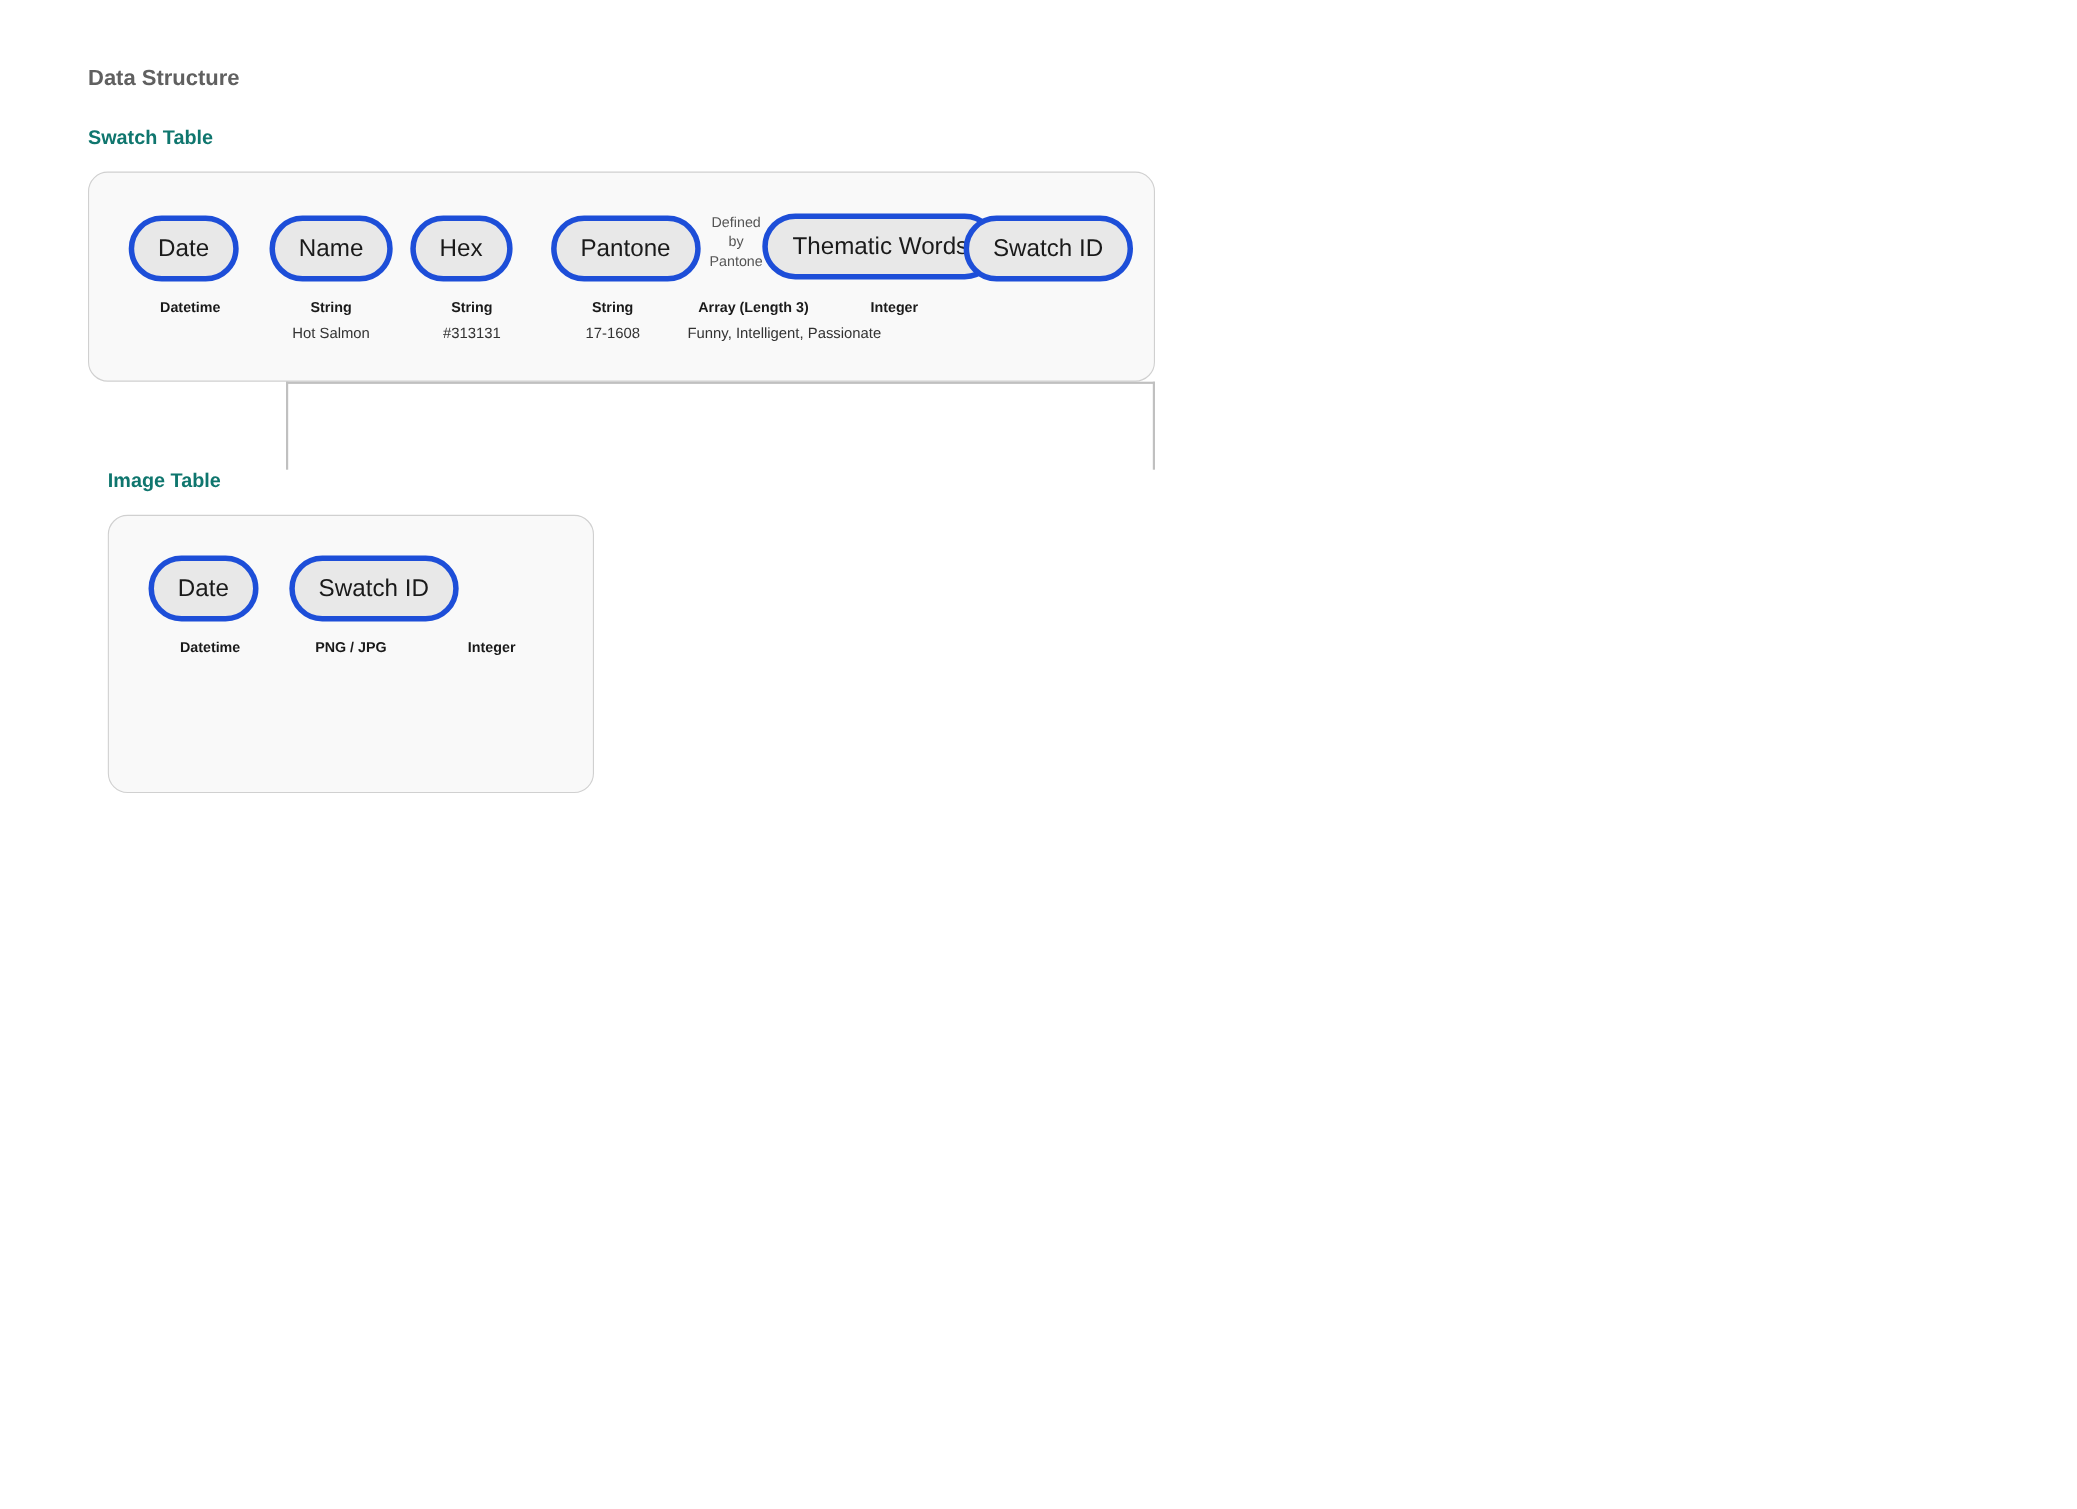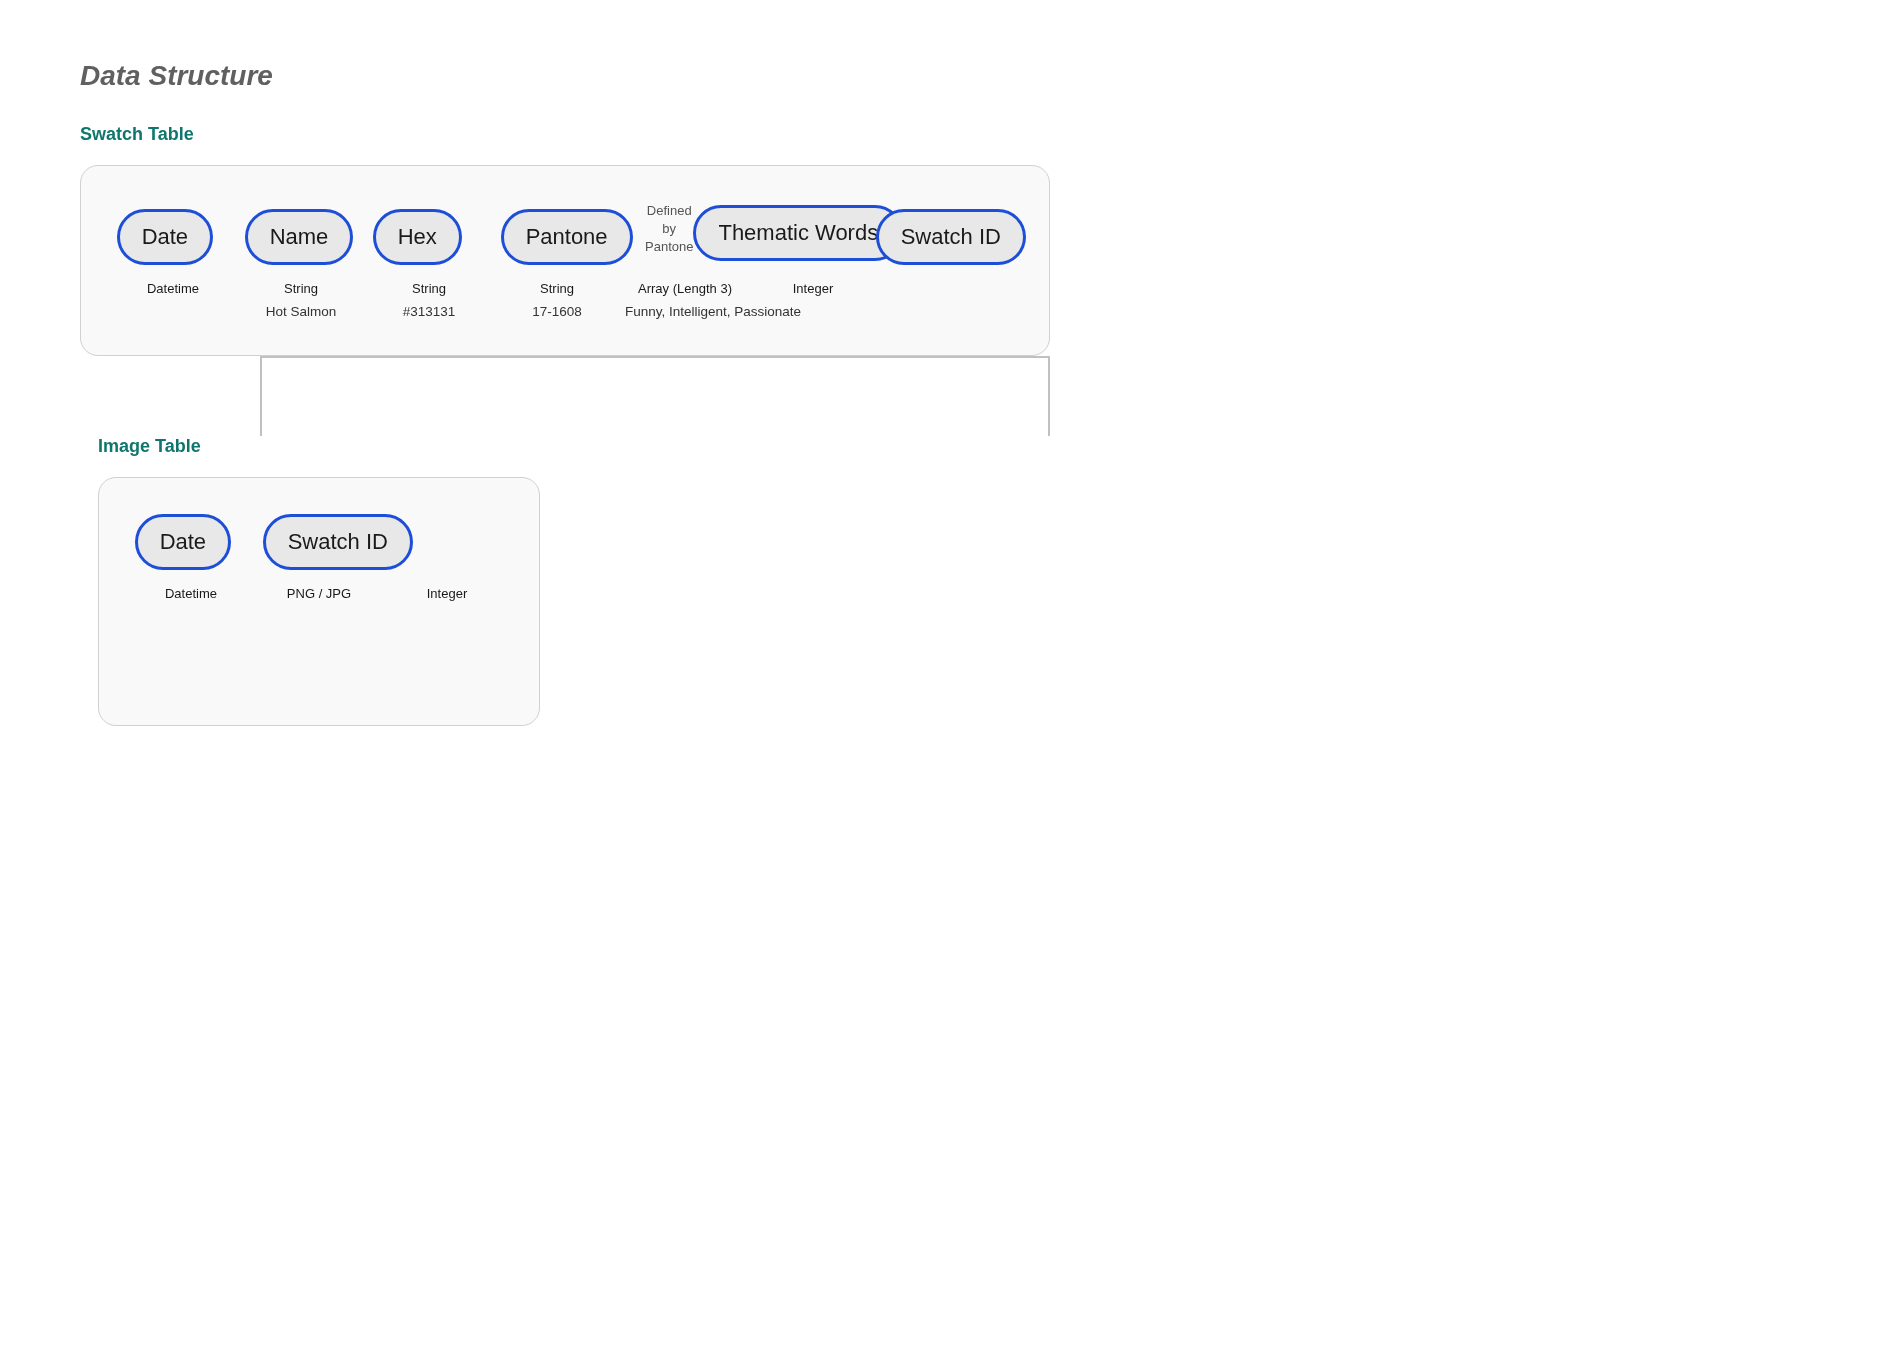--- a/index.html
+++ b/index.html
@@ -4,25 +4,24 @@
   <style>
     * { box-sizing: border-box; margin: 0; padding: 0; }
     body {
       font-family: -apple-system, BlinkMacSystemFont, 'Segoe UI', Helvetica, Arial, sans-serif;
       background: #ffffff;
       color: #1a1a1a;
       padding: 60px 80px;
     }
 
     h1.page-title {
-      font-size: 28px;
+      font-size: 20px;
       font-weight: 700;
       color: #606060;
       margin-bottom: 32px;
-      font-style: italic;
     }
 
     h2.section-title {
       font-size: 18px;
       font-weight: 700;
       color: #0f766e;
       margin-bottom: 20px;
     }
 
     .table-card {
@@ -73,33 +72,33 @@
 
     .pill {
       background: #e8e8e8;
       border-radius: 999px;
       padding: 12px 22px;
       font-size: 22px;
       font-weight: 400;
       color: #1a1a1a;
       text-align: left;
       white-space: nowrap;
-      border: 3px solid #1d4ed8;
+      border: 5px solid #1d4ed8;
     }
 
     .type-row {
       display: flex;
       align-items: flex-start;
       gap: 8px;
       margin-bottom: 8px;
     }
 
     .column-type {
       font-size: 13px;
-      font-weight: 400;
+      font-weight: 700;
       text-align: center;
       min-width: 120px;
     }
 
     .example-row {
       display: flex;
       align-items: flex-end;
       gap: 8px;
     }
 

